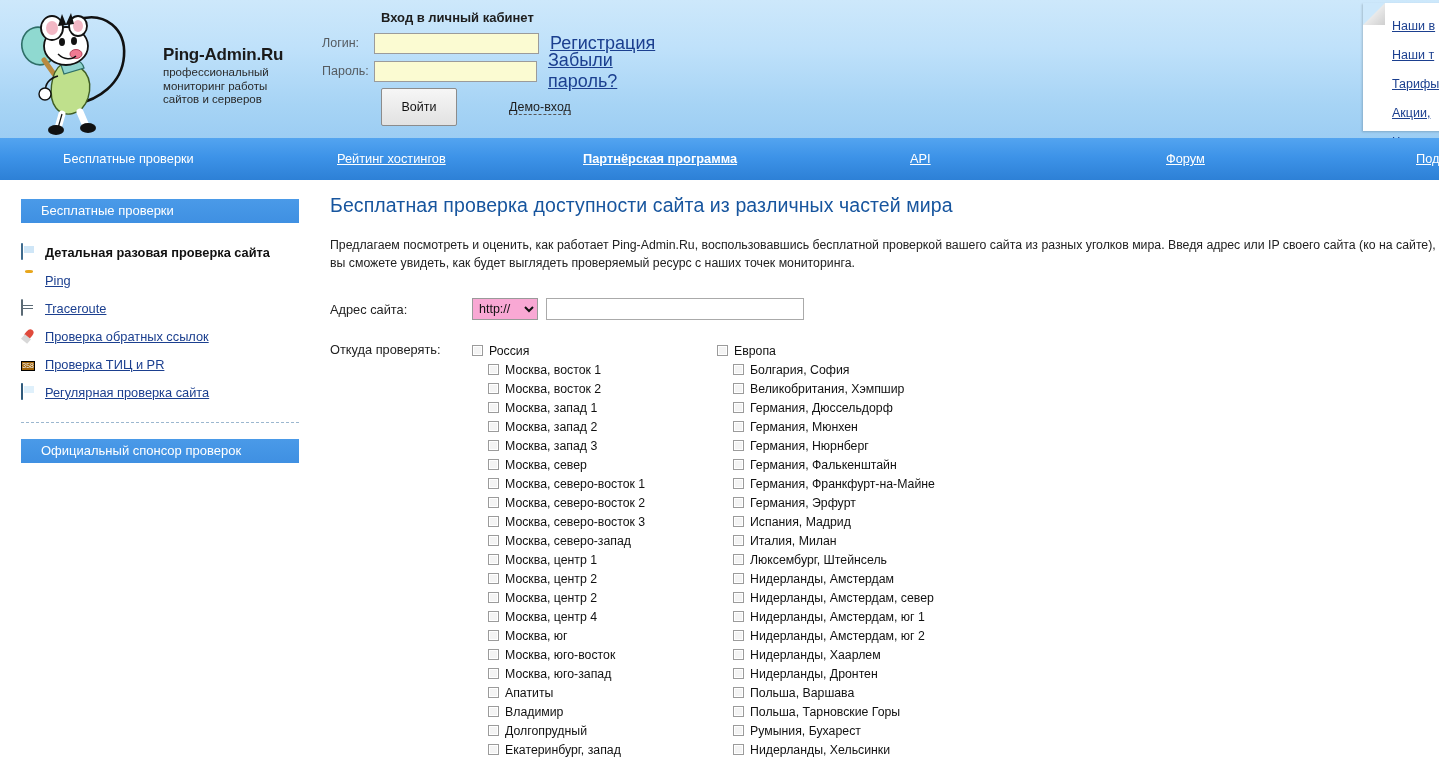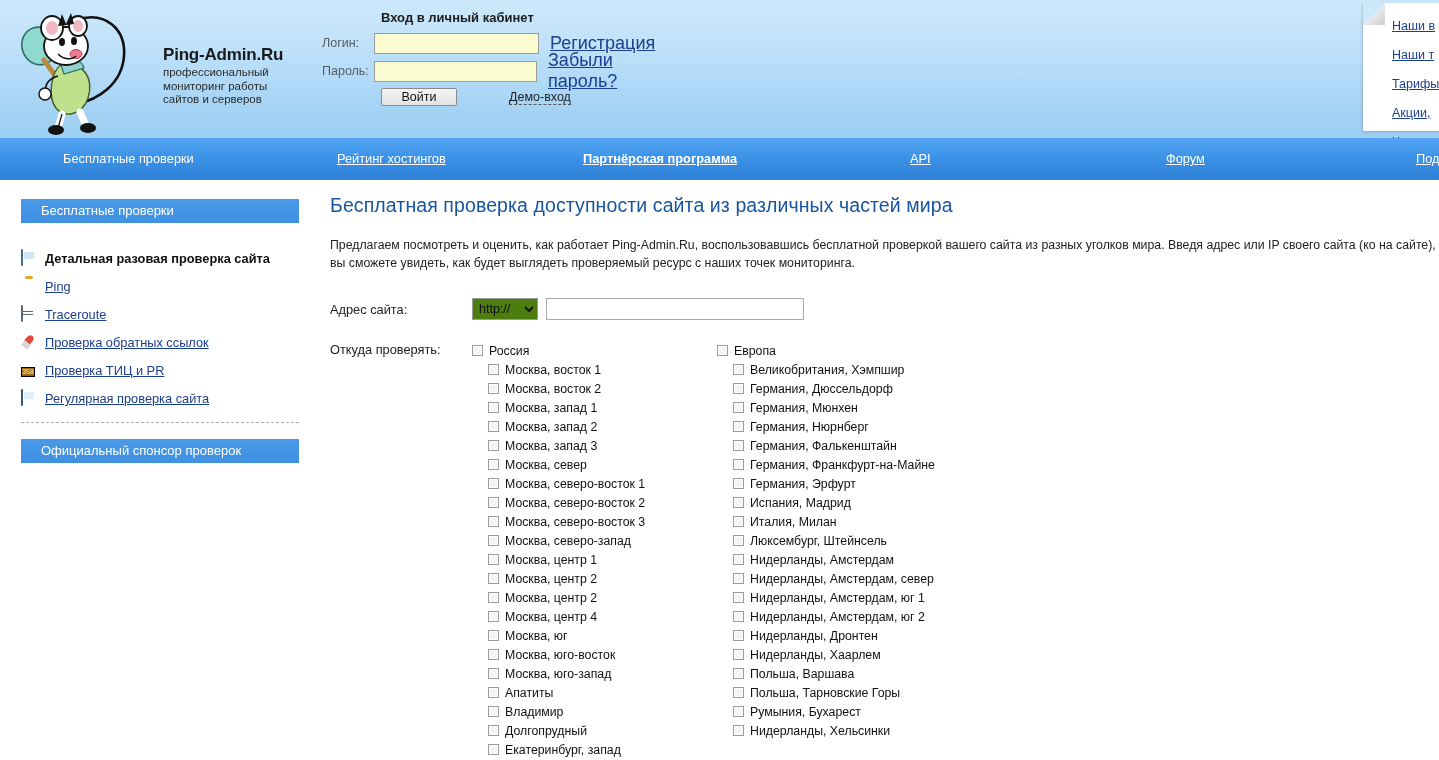--- a/index.html
+++ b/index.html
@@ -45,21 +45,21 @@
   .login-input {
     width: 165px; height: 21px;
     background: #fbfbd2; border: 1px solid #9b9b9b;
     font-size: 12px; padding: 1px 3px;
     font-family: "Liberation Sans", sans-serif;
   }
   .login-side { margin-left: 11px; font-size: 18px; }
   .login-side a { color: #1b3f8f; text-decoration: underline; }
   .btn-row { display: flex; align-items: center; margin-top: 4px; }
   .btn-login {
-    margin-left: 59px; width: 76px; height: 18px;
+    margin-left: 59px; width: 76px; height: 38px;
     background: linear-gradient(to bottom, #f6f6f6 0%, #e2e2e2 100%);
     border: 1px solid #8c8c8c; border-radius: 2px;
     font-size: 12.5px; color: #111; cursor: pointer;
     font-family: "Liberation Sans", sans-serif;
   }
   .demo-link {
     margin-left: 52px; font-size: 12.5px; color: #1d1d1d;
     border-bottom: 1px dashed #555; cursor: pointer;
   }
 
@@ -101,21 +101,21 @@
 
   
   .sidebar { position: absolute; left: 0; top: 0; width: 312px; }
   .side-head {
     margin: 19px 0 0 21px; width: 278px; height: 24px;
     background: linear-gradient(to bottom, #4a9ae8 0%, #3f90e2 100%);
     color: #fff; font-size: 13px; line-height: 24px; padding-left: 20px;
   }
   .side-list { margin: 15px 0 0 21px; }
   .side-item {
-    display: flex; align-items: flex-end; height: 28px; font-size: 12.8px;
+    display: flex; align-items: center; height: 28px; font-size: 12.8px;
   }
   .side-ico {
     width: 17px; height: 16px; margin-right: 7px;
     flex: 0 0 17px; position: relative;
   }
   .side-item .txt-plain { color: #111; font-weight: bold; }
   .side-item .txt-link { color: #1b3f8f; text-decoration: underline; cursor: pointer; }
   .side-divider {
     margin: 16px 0 0 21px; width: 278px;
     border-top: 1px dashed #9bb7cf;
@@ -157,21 +157,21 @@
   }
 
   
   .form-area { margin: 26px 0 0 10px; }
   .frow { display: flex; align-items: flex-start; }
   .flabel {
     width: 142px; font-size: 12.8px; color: #222; padding-top: 4px;
   }
   .proto-select {
     width: 66px; height: 22px; font-size: 12.5px;
-    border: 1px solid #9a9a9a; background: #4d7c0f;
+    border: 1px solid #9a9a9a; background: #f9a8d4;
     font-family: "Liberation Sans", sans-serif;
     padding: 1px 2px; color: #111;
   }
   .url-input {
     margin-left: 8px; width: 258px; height: 22px;
     border: 1px solid #aaa; background: #fff;
     font-size: 12.5px; padding: 2px 4px;
     font-family: "Liberation Sans", sans-serif;
   }
 
@@ -421,20 +421,24 @@
                 <span class="cb-label">Екатеринбург, запад</span>
               </div>
             </div>
             <div class="col col-2">
               <div class="cb-row">
                 <span class="cb"></span>
                 <span class="cb-label">Европа</span>
               </div>
               <div class="cb-row child">
                 <span class="cb"></span>
+                <span class="cb-label">Болгария, София</span>
+              </div>
+              <div class="cb-row child">
+                <span class="cb"></span>
                 <span class="cb-label">Великобритания, Хэмпшир</span>
               </div>
               <div class="cb-row child">
                 <span class="cb"></span>
                 <span class="cb-label">Германия, Дюссельдорф</span>
               </div>
               <div class="cb-row child">
                 <span class="cb"></span>
                 <span class="cb-label">Германия, Мюнхен</span>
               </div>
@@ -477,25 +481,25 @@
               <div class="cb-row child">
                 <span class="cb"></span>
                 <span class="cb-label">Нидерланды, Амстердам, юг 1</span>
               </div>
               <div class="cb-row child">
                 <span class="cb"></span>
                 <span class="cb-label">Нидерланды, Амстердам, юг 2</span>
               </div>
               <div class="cb-row child">
                 <span class="cb"></span>
+                <span class="cb-label">Нидерланды, Хаарлем</span>
+              </div>
+              <div class="cb-row child">
+                <span class="cb"></span>
                 <span class="cb-label">Нидерланды, Дронтен</span>
-              </div>
-              <div class="cb-row child">
-                <span class="cb"></span>
-                <span class="cb-label">Нидерланды, Хаарлем</span>
               </div>
               <div class="cb-row child">
                 <span class="cb"></span>
                 <span class="cb-label">Польша, Варшава</span>
               </div>
               <div class="cb-row child">
                 <span class="cb"></span>
                 <span class="cb-label">Польша, Тарновские Горы</span>
               </div>
               <div class="cb-row child">

